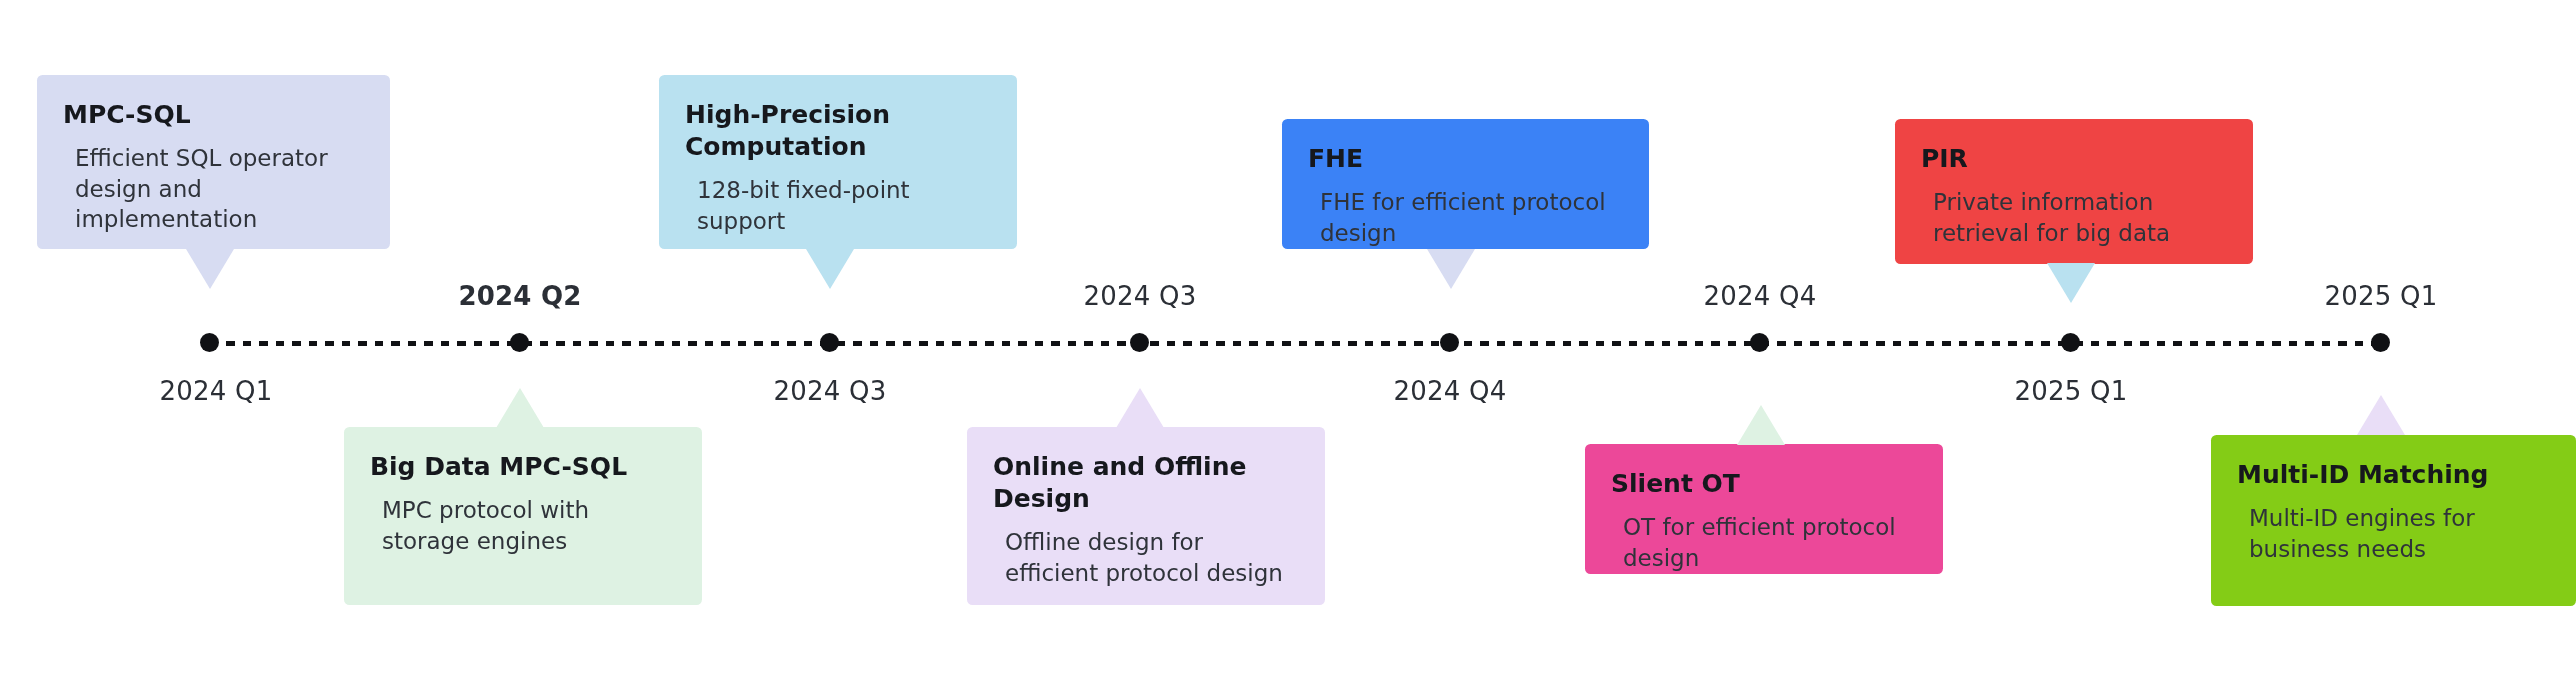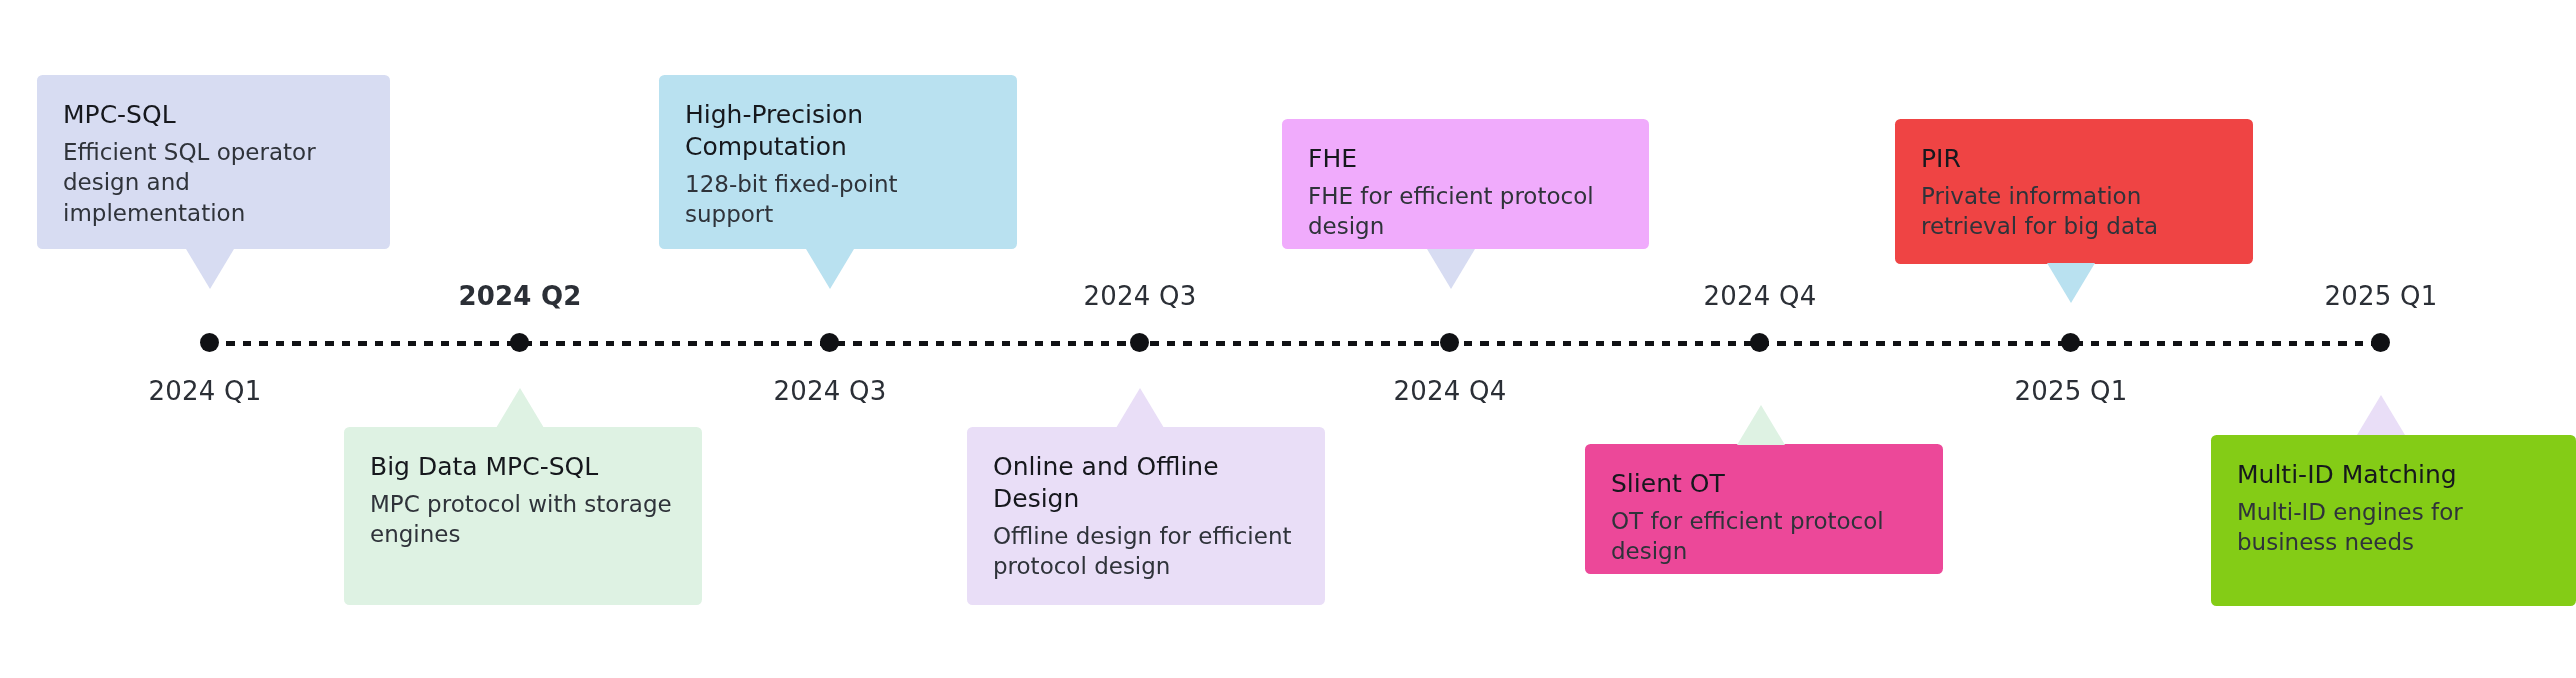--- a/index.html
+++ b/index.html
@@ -43,31 +43,31 @@
 
   
   .card{
     position:absolute;
     box-sizing:border-box;
     border-radius:5.5px;
     padding:24px 26px 24px 26px;
   }
   .card .title{
     font-size:25px;
-    font-weight:normal;
+    font-weight:bold;
     color:#16181d;
     line-height:1.28;
     margin:0 0 5.5px 0;
     white-space:pre-line;
   }
   .card .desc{
     font-size:23px;
     color:#2f333a;
     line-height:1.33;
-    margin:0;
+    margin:12px;
   }
 
   
   .tail{
     position:absolute;
     width:0;height:0;
     border-left:24px solid transparent;
     border-right:24px solid transparent;
   }
   .tail.down{border-top-width:40px;border-top-style:solid;}
@@ -84,21 +84,21 @@
       <div class="tick-dot" style="left: 210px;"></div>
       <div class="tick-dot" style="left: 520px;"></div>
       <div class="tick-dot" style="left: 830px;"></div>
       <div class="tick-dot" style="left: 1140px;"></div>
       <div class="tick-dot" style="left: 1450px;"></div>
       <div class="tick-dot" style="left: 1760px;"></div>
       <div class="tick-dot" style="left: 2071px;"></div>
       <div class="tick-dot" style="left: 2381px;"></div>
     </div>
   <div id="labels">
-      <div class="q-label below" style="left: 205px;">2024 Q1</div>
+      <div class="q-label below" style="left: 216px;">2024 Q1</div>
       <div class="q-label above" style="left: 520px; font-weight: bold;">2024 Q2</div>
       <div class="q-label below" style="left: 830px;">2024 Q3</div>
       <div class="q-label above" style="left: 1140px;">2024 Q3</div>
       <div class="q-label below" style="left: 1450px;">2024 Q4</div>
       <div class="q-label above" style="left: 1760px;">2024 Q4</div>
       <div class="q-label below" style="left: 2071px;">2025 Q1</div>
       <div class="q-label above" style="left: 2381px;">2025 Q1</div>
     </div>
   <div id="cards">
       <div class="card" style="left: 37px; width: 353px; top: 75px; height: 174px; background: rgb(215, 220, 242);">
@@ -114,21 +114,21 @@
       <div class="card" style="left: 659px; width: 358px; top: 75px; height: 174px; background: rgb(185, 225, 240);">
         <div class="title">High-Precision Computation</div>
         <div class="desc">128-bit fixed-point support</div>
       </div>
       <div class="tail down" style="border-top-color: rgb(185, 225, 240); left: 806px; top: 249px;"></div>
       <div class="card" style="left: 967px; width: 358px; top: 427px; height: 178px; background: rgb(233, 222, 247);">
         <div class="title">Online and Offline Design</div>
         <div class="desc">Offline design for efficient protocol design</div>
       </div>
       <div class="tail up" style="border-bottom-color: rgb(233, 222, 247); left: 1116px; top: 388px;"></div>
-      <div class="card" style="left: 1282px; width: 367px; top: 119px; height: 130px; background: #f0abfc;">
+      <div class="card" style="left: 1282px; width: 367px; top: 119px; height: 130px; background: #3b82f6;">
         <div class="title">FHE</div>
         <div class="desc">FHE for efficient protocol design</div>
       </div>
       <div class="tail down" style="border-top-color: rgb(215, 220, 242); left: 1427px; top: 249px;"></div>
       <div class="card" style="left: 1585px; width: 358px; top: 444px; height: 130px; background: #ec4899;">
         <div class="title">Slient OT</div>
         <div class="desc">OT for efficient protocol design</div>
       </div>
       <div class="tail up" style="border-bottom-color: rgb(222, 242, 227); left: 1737px; top: 405px;"></div>
       <div class="card" style="left: 1895px; width: 358px; top: 119px; height: 145px; background: #ef4444;">

